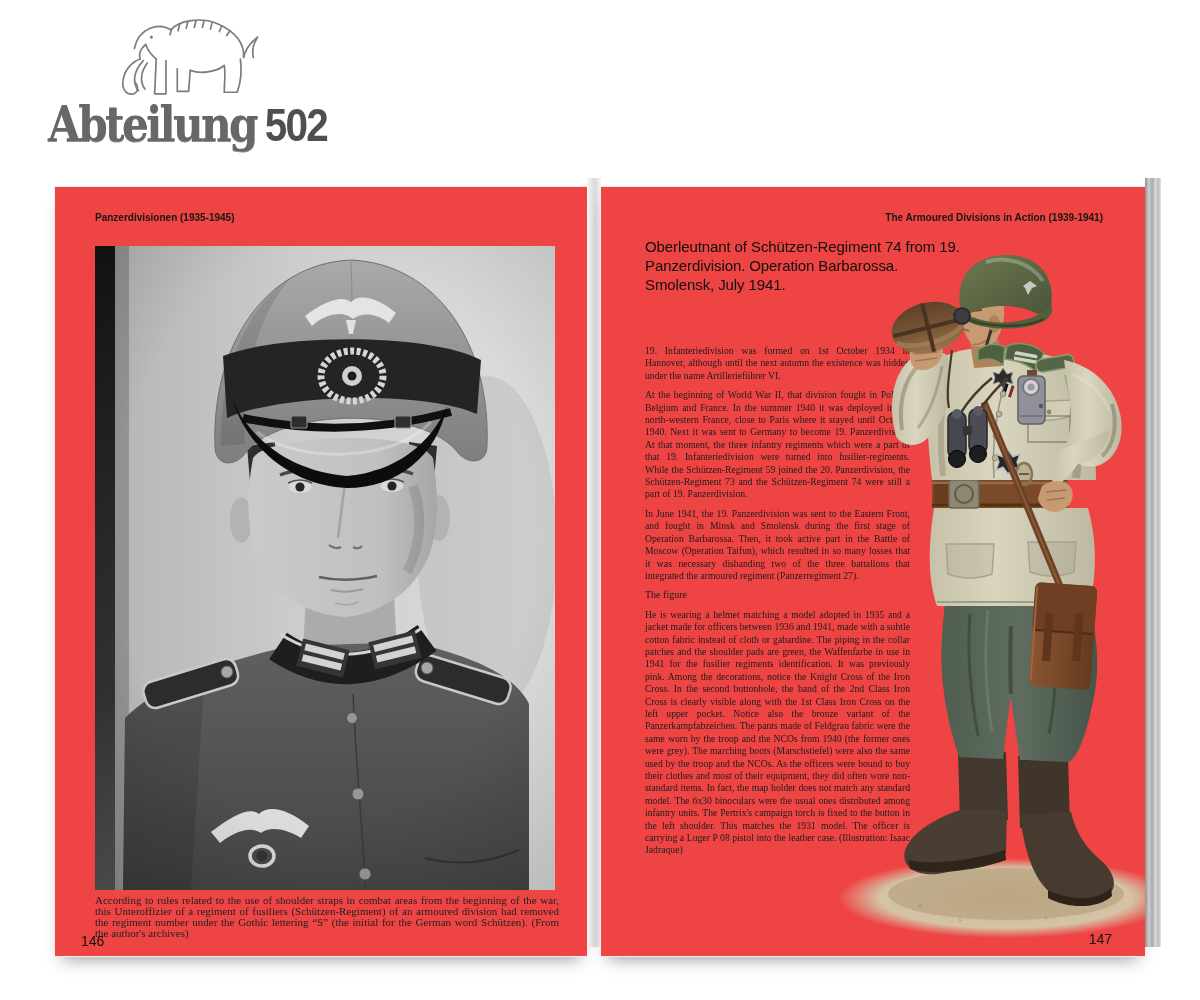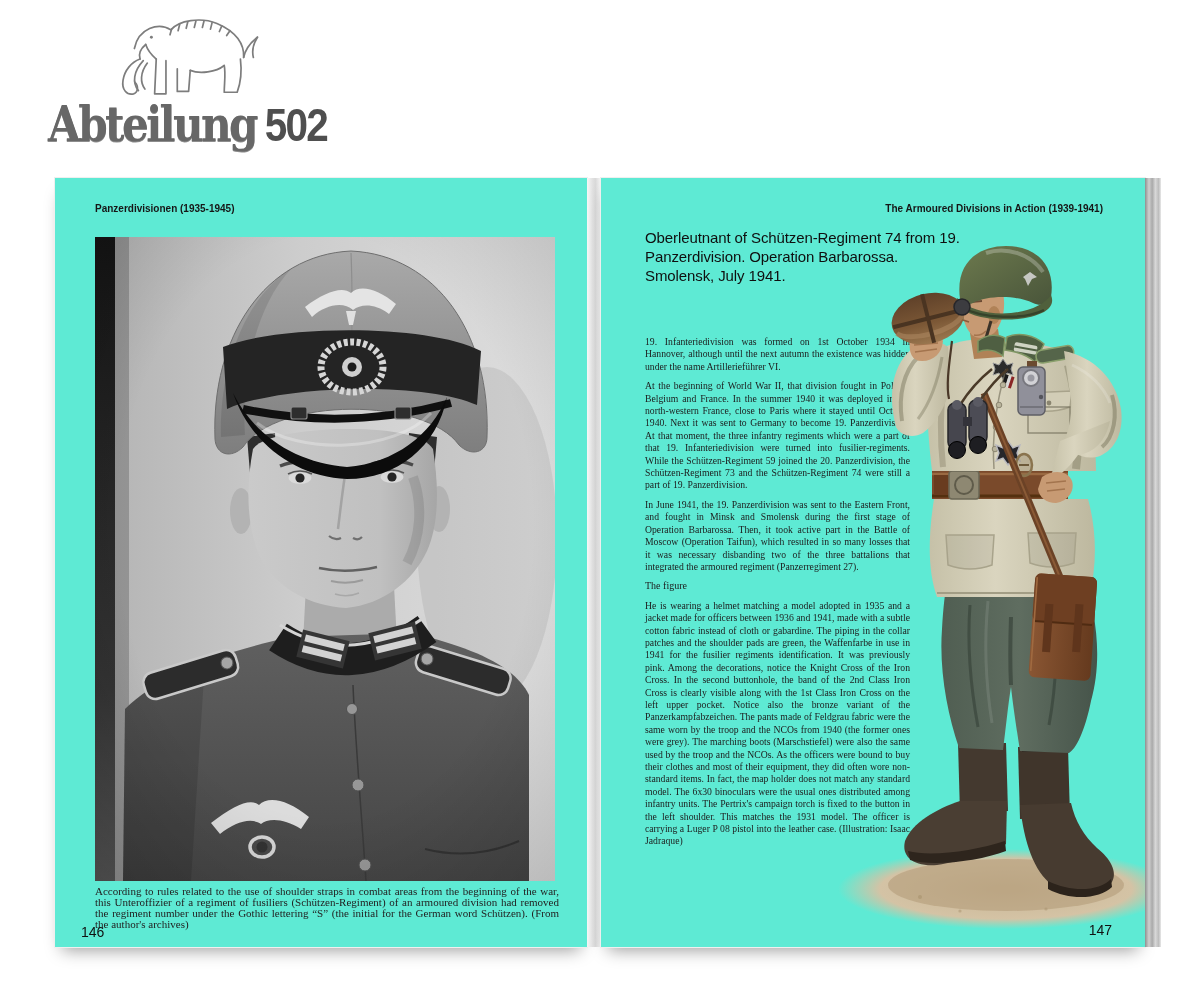--- a/index.html
+++ b/index.html
@@ -8,21 +8,21 @@
 
   
   .logo{position:absolute;left:48px;top:12px;width:340px;height:152px}
   .logo svg{position:absolute;left:54px;top:0}
   .logo-text{position:absolute;left:0;top:84px;white-space:nowrap;transform:scaleX(.88);transform-origin:left top}
   .brand{font-family:"DejaVu Serif",serif;font-weight:bold;font-size:48px;letter-spacing:-3px;color:#676767;text-shadow:0 1px 0 #8d8d8d}
   .num{font-family:"Liberation Sans",sans-serif;font-weight:900;font-size:46px;letter-spacing:-2px;color:#4f4f4f;margin-left:10px}
 
   
   .book{position:absolute;left:55px;top:178px;width:1106px;height:769px}
-  .page{position:absolute;top:0;height:769px;background:#5eead4;box-shadow:0 0 0 1px #efefef,0 10px 16px -7px rgba(0,0,0,.40)}
+  .page{position:absolute;top:9px;height:769px;background:#ef4444;box-shadow:0 0 0 1px #efefef,0 10px 16px -7px rgba(0,0,0,.40)}
   .page-left{left:0;width:532px}
   .gutter{position:absolute;left:532px;top:0;width:14px;height:769px;background:linear-gradient(to right,#f7f7f7,#e1e1e1 40%,#d9d9d9 60%,#f7f7f7);box-shadow:0 10px 14px -7px rgba(0,0,0,.32)}
   .page-right{left:546px;width:544px}
   .page-edge{position:absolute;left:1090px;top:0;width:16px;height:769px;background:linear-gradient(to right,#8f8f8f,#cfcfcf 25%,#a9a9a9 45%,#d8d8d8 65%,#bdbdbd 85%,#e9e9e9)}
 
   .runhead{position:absolute;top:25px;font-size:10px;font-weight:bold;color:#161616}
   .runhead.l{left:40px}
   .runhead.r{right:42px;}
 
   .photo{position:absolute;left:40px;top:59px;width:460px;height:644px;overflow:hidden;background:#cfcfcf}

